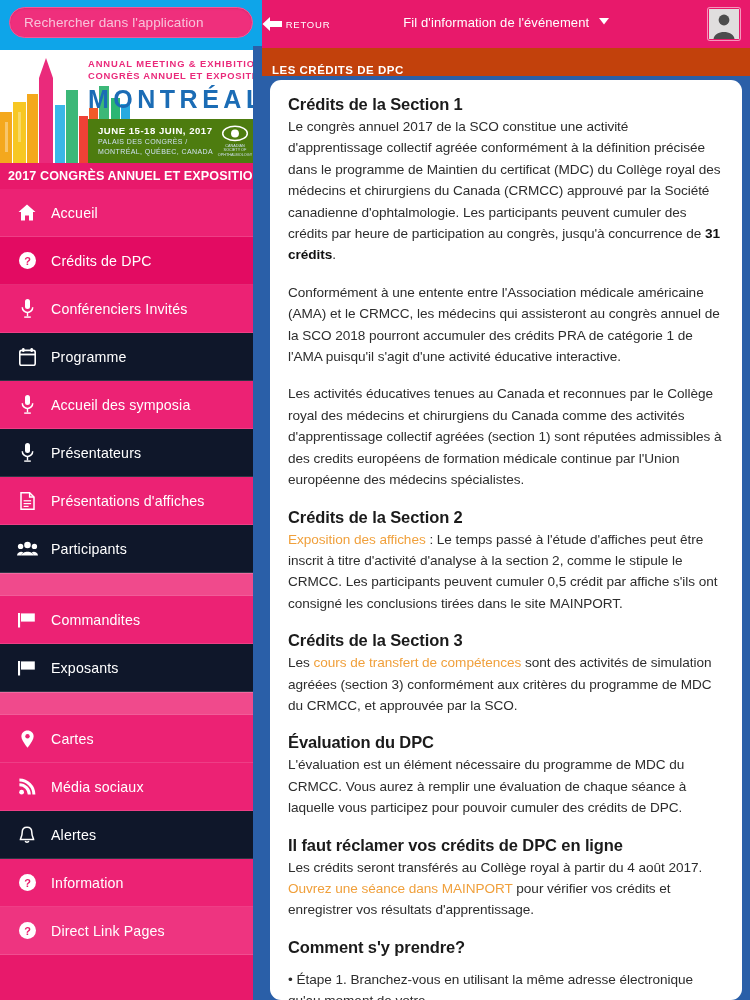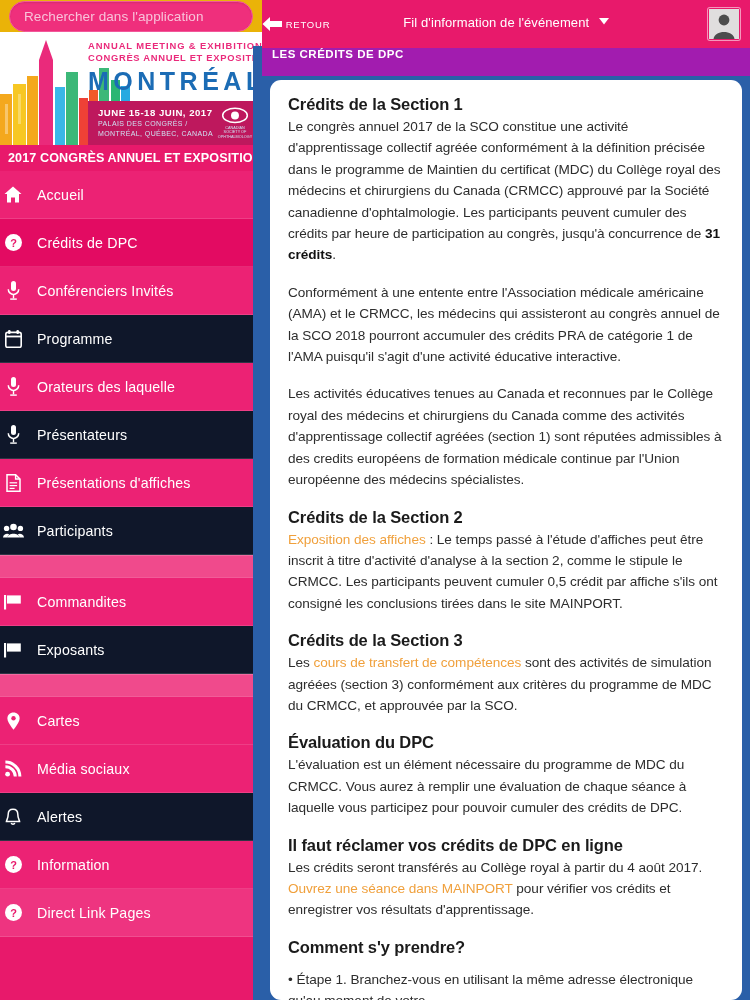--- a/index.html
+++ b/index.html
@@ -13,23 +13,23 @@
 
   
   .sidebar {
     width: 262px; height: 1000px;
     background: #e8196b;
     position: relative;
     overflow: hidden;
     flex: 0 0 262px;
   }
   .search-wrap {
-    height: 32px;
-    padding: 1px 9px 0 9px;
-    background: #eab308;
+    height: 50px;
+    padding: 7px 9px 0 9px;
+    background: #0ea5e9;
   }
   .search-box {
     height: 31px;
     border-radius: 16px;
     background: #ef2f7c;
     border: 1px solid #f2589a;
     display: flex;
     align-items: center;
     padding: 0 14px;
     box-shadow: inset 0 1px 2px rgba(0,0,0,.10);
@@ -51,21 +51,21 @@
   .sky-line { position: absolute; left: 0; bottom: 0; width: 100%; height: 113px; }
   .banner-txt {
     position: absolute; left: 88px; top: 8px; right: 2px;
     text-align: center;
   }
   .bt1 { font-size: 9.4px; font-weight: bold; color: #ea2a7b; letter-spacing: .9px; line-height: 12px; white-space: nowrap;}
   .bt2 { font-size: 9.4px; font-weight: bold; color: #ea2a7b; letter-spacing: .7px; line-height: 12px; white-space: nowrap;}
   .bt3 { font-size: 25px; font-weight: bold; color: #1b6cb5; letter-spacing: 4.5px; line-height: 30px; margin-top: 2px; white-space: nowrap; }
   .banner-blue {
     position: absolute; left: 88px; bottom: 0; right: 0; height: 44px;
-    background: #be185d;
+    background: #4d7c0f;
     padding: 5px 0 0 10px;
   }
   .bb1 { font-size: 9.6px; font-weight: bold; color: #ffffff; letter-spacing: .5px; line-height: 13px; }
   .bb2 { font-size: 7px; color: #cfe0f2; letter-spacing: .4px; line-height: 9.5px; }
   .eye-logo { position: absolute; right: 8px; top: 4px; width: 38px; height: 36px; }
 
   .event-title {
     height: 26px;
     background: #e8196b;
     display: flex; align-items: center;
@@ -74,20 +74,21 @@
   }
   .event-title span {
     font-size: 12.6px; font-weight: bold; color: #ffffff;
     white-space: nowrap; letter-spacing: .1px;
   }
 
   .menu { }
   .menu-item {
     height: 48px;
     display: flex; align-items: center;
+    padding-left: 14px;
     border-bottom: 1px solid rgba(255,255,255,.13);
     background: #ec2274;
     position: relative;
   }
   .menu-item.alt { background: #0f172a; }
   .menu-item.active { background: #e30b62; }
   .menu-item.hl { background: #ee3480; }
   .menu-item .mi-icon {
     width: 26px; display: flex; align-items: center; justify-content: center;
     color: #ffffff;
@@ -143,22 +144,22 @@
     width: 34px; height: 34px;
     border: 1px solid rgba(255,255,255,.55);
     border-radius: 3px;
     background: #e8196b;
     display: flex; align-items: center; justify-content: center;
     overflow: hidden;
   }
 
   .section-head {
     height: 28px;
-    background: #a21caf;
-    display: flex; align-items: flex-start;
+    background: #c2410c;
+    display: flex; align-items: flex-end;
     padding-left: 10px;
   }
   .section-head span {
     font-size: 11.5px; font-weight: bold; color: #ffffff; letter-spacing: .5px;
   }
 
   .card {
     position: absolute;
     left: 8px; right: 8px; top: 80px; bottom: 0;
     background: #ffffff;
@@ -280,21 +281,21 @@
         </div>
         <div class="menu-item">
           <span class="mi-icon">
             <svg width="13" height="19" viewBox="0 0 13 19">
               <rect x="4" y="0" width="5" height="10" rx="2.5" fill="#ffffff"></rect>
               <path d="M1.3 8.2 a5.2 5.2 0 0 0 10.4 0" fill="none" stroke="#ffffff" stroke-width="1.5"></path>
               <rect x="5.8" y="13.4" width="1.4" height="4" fill="#ffffff"></rect>
               <rect x="3.2" y="17.4" width="6.6" height="1.4" fill="#ffffff"></rect>
             </svg>
           </span>
-          <span class="mi-label">Orateurs des laquelle</span>
+          <span class="mi-label">Accueil des symposia</span>
         </div>
         <div class="menu-item alt">
           <span class="mi-icon">
             <svg width="13" height="19" viewBox="0 0 13 19">
               <rect x="4" y="0" width="5" height="10" rx="2.5" fill="#ffffff"></rect>
               <path d="M1.3 8.2 a5.2 5.2 0 0 0 10.4 0" fill="none" stroke="#ffffff" stroke-width="1.5"></path>
               <rect x="5.8" y="13.4" width="1.4" height="4" fill="#ffffff"></rect>
               <rect x="3.2" y="17.4" width="6.6" height="1.4" fill="#ffffff"></rect>
             </svg>
           </span>

